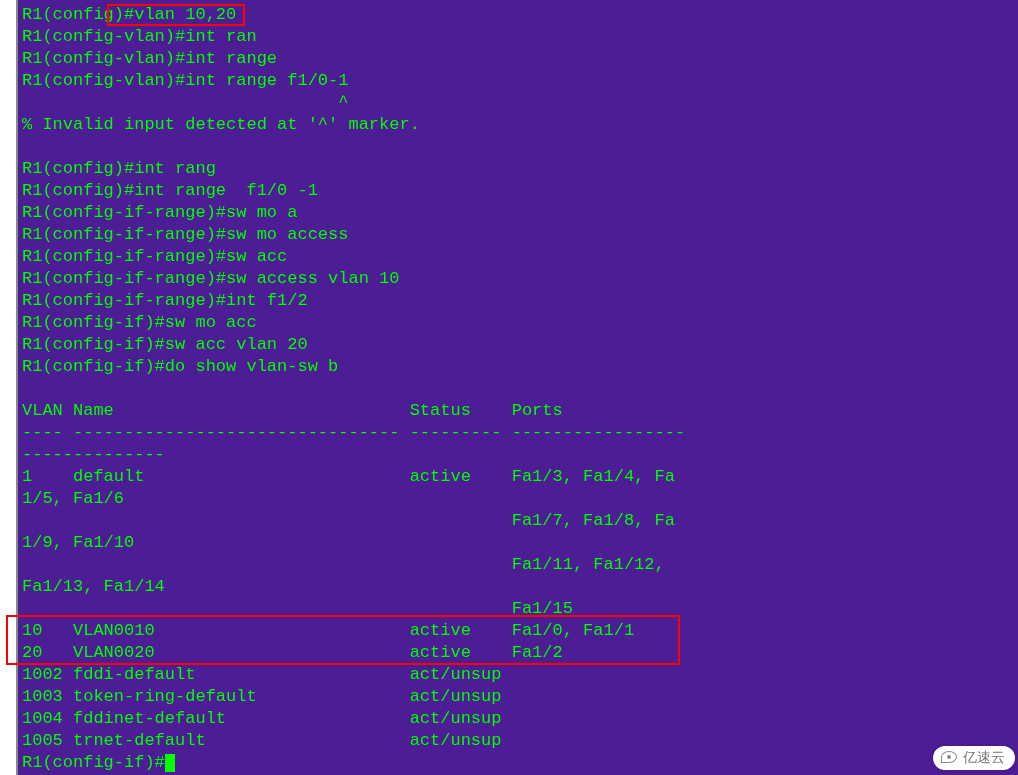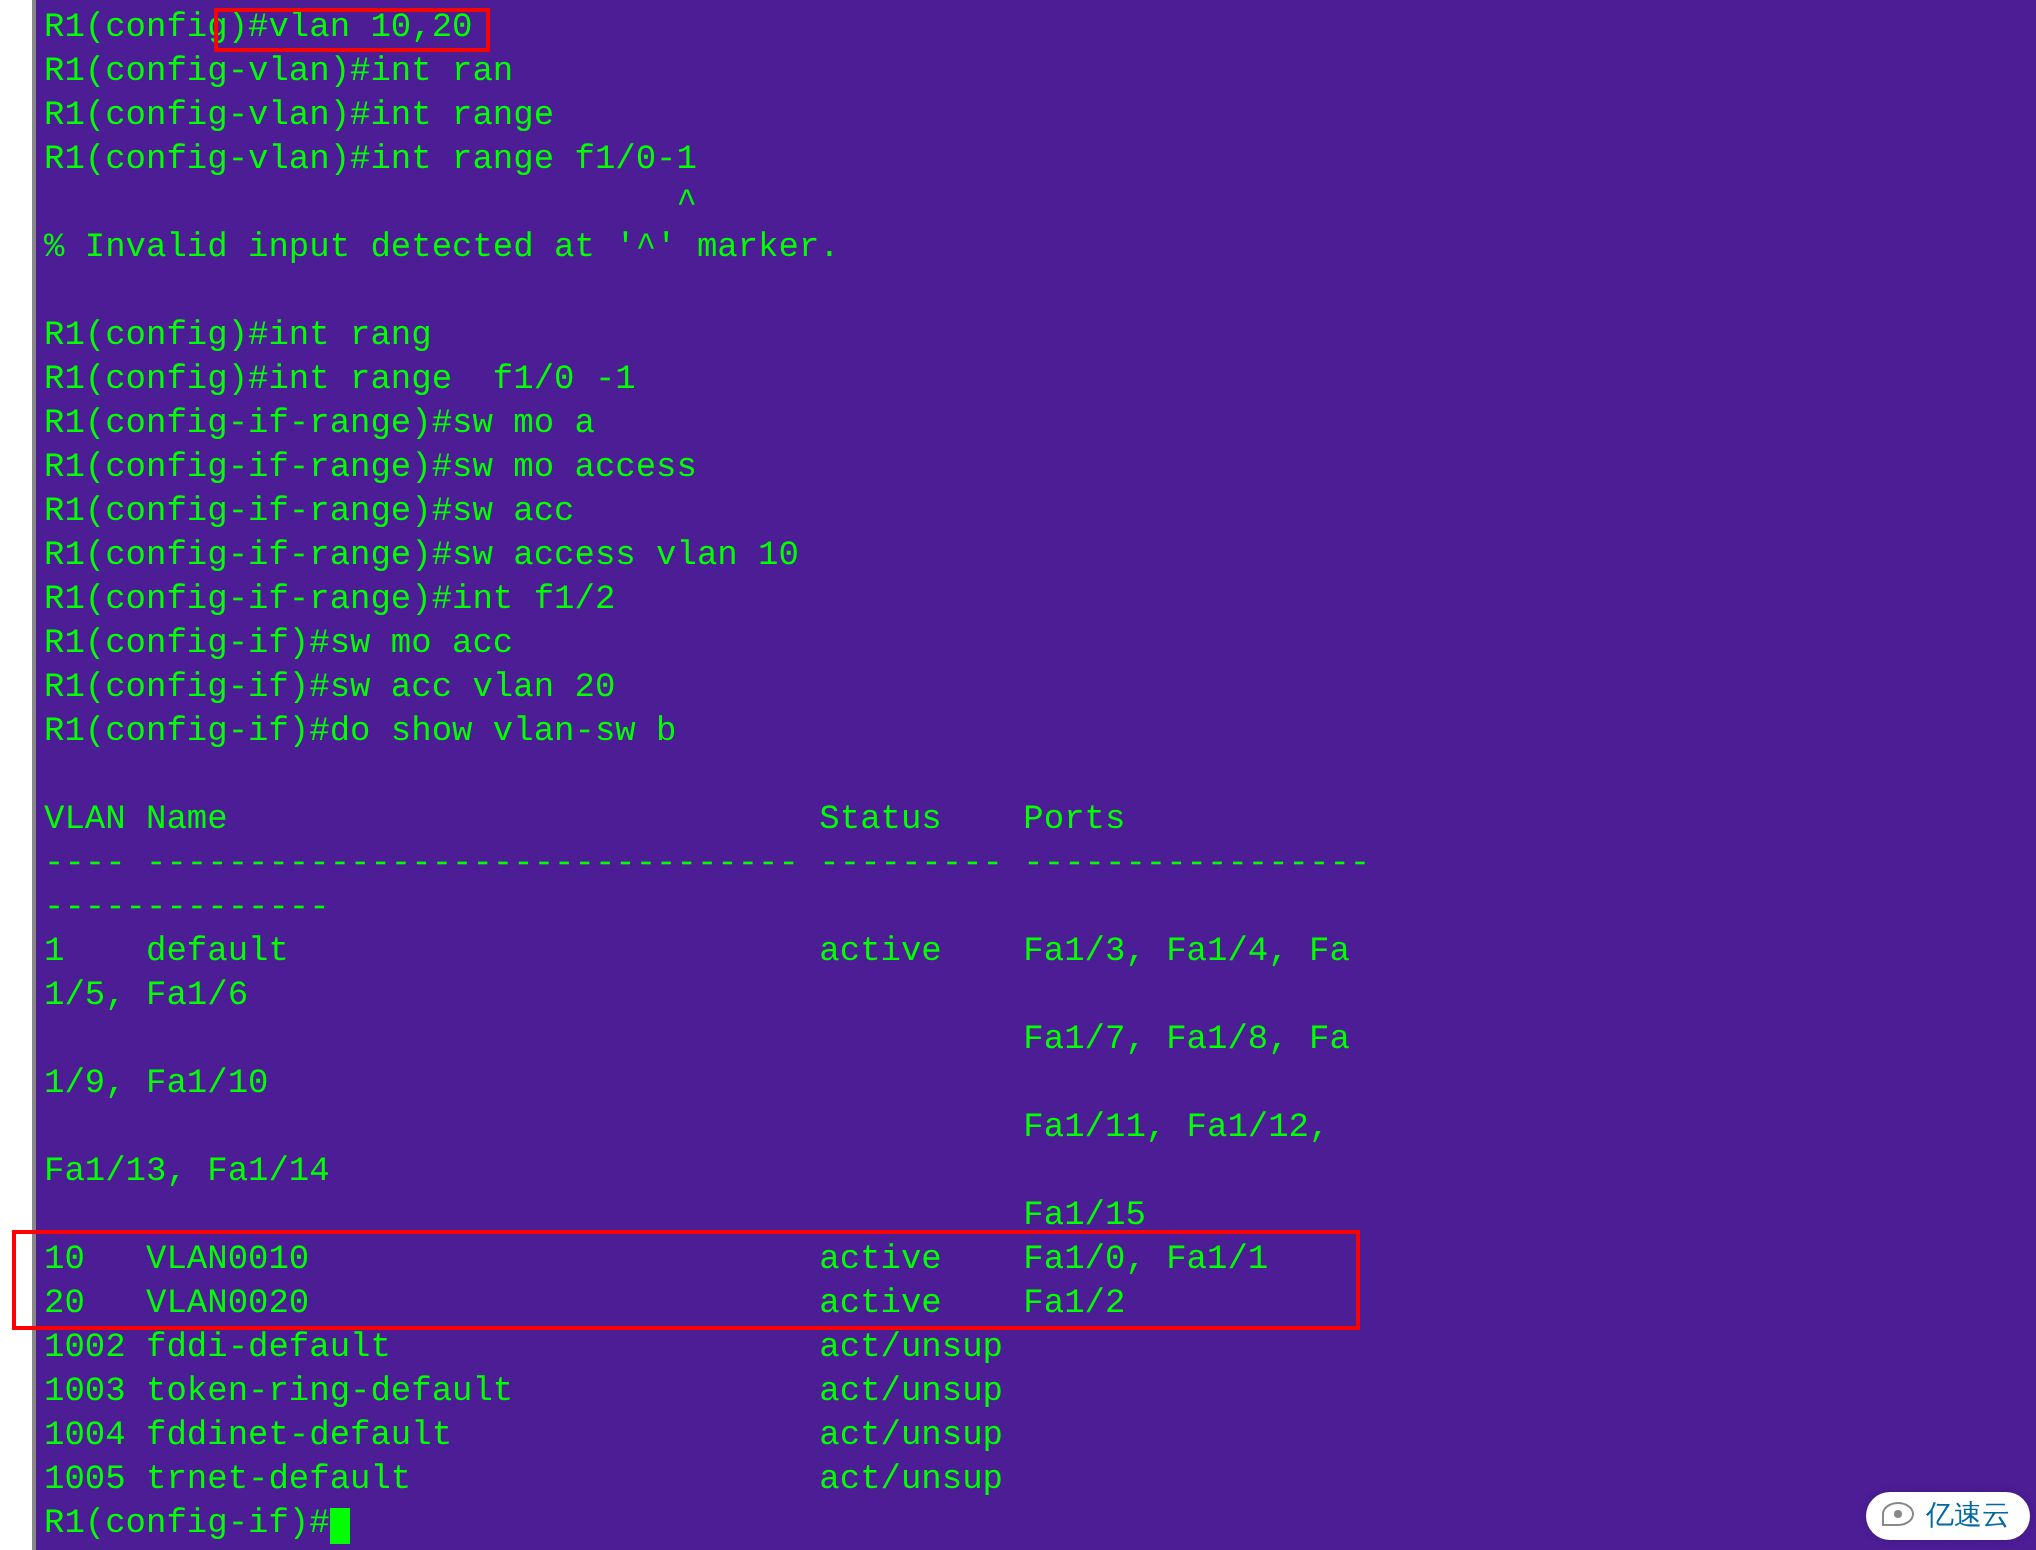--- a/index.html
+++ b/index.html
@@ -63,21 +63,21 @@
       position: absolute;
       bottom: 5px;
       right: 3px;
       background: #ffffff;
       border-radius: 14px;
       padding: 3px 10px 3px 8px;
       display: flex;
       align-items: center;
       gap: 4px;
       font-size: 14px;
-      color: #0369a1;
+      color: #737373;
       font-family: Arial, sans-serif;
       box-shadow: 0 0 4px rgba(0,0,0,0.15);
     }
     .watermark-icon {
       width: 18px;
       height: 14px;
       position: relative;
     }
     .watermark-icon::before {
       content: "";

